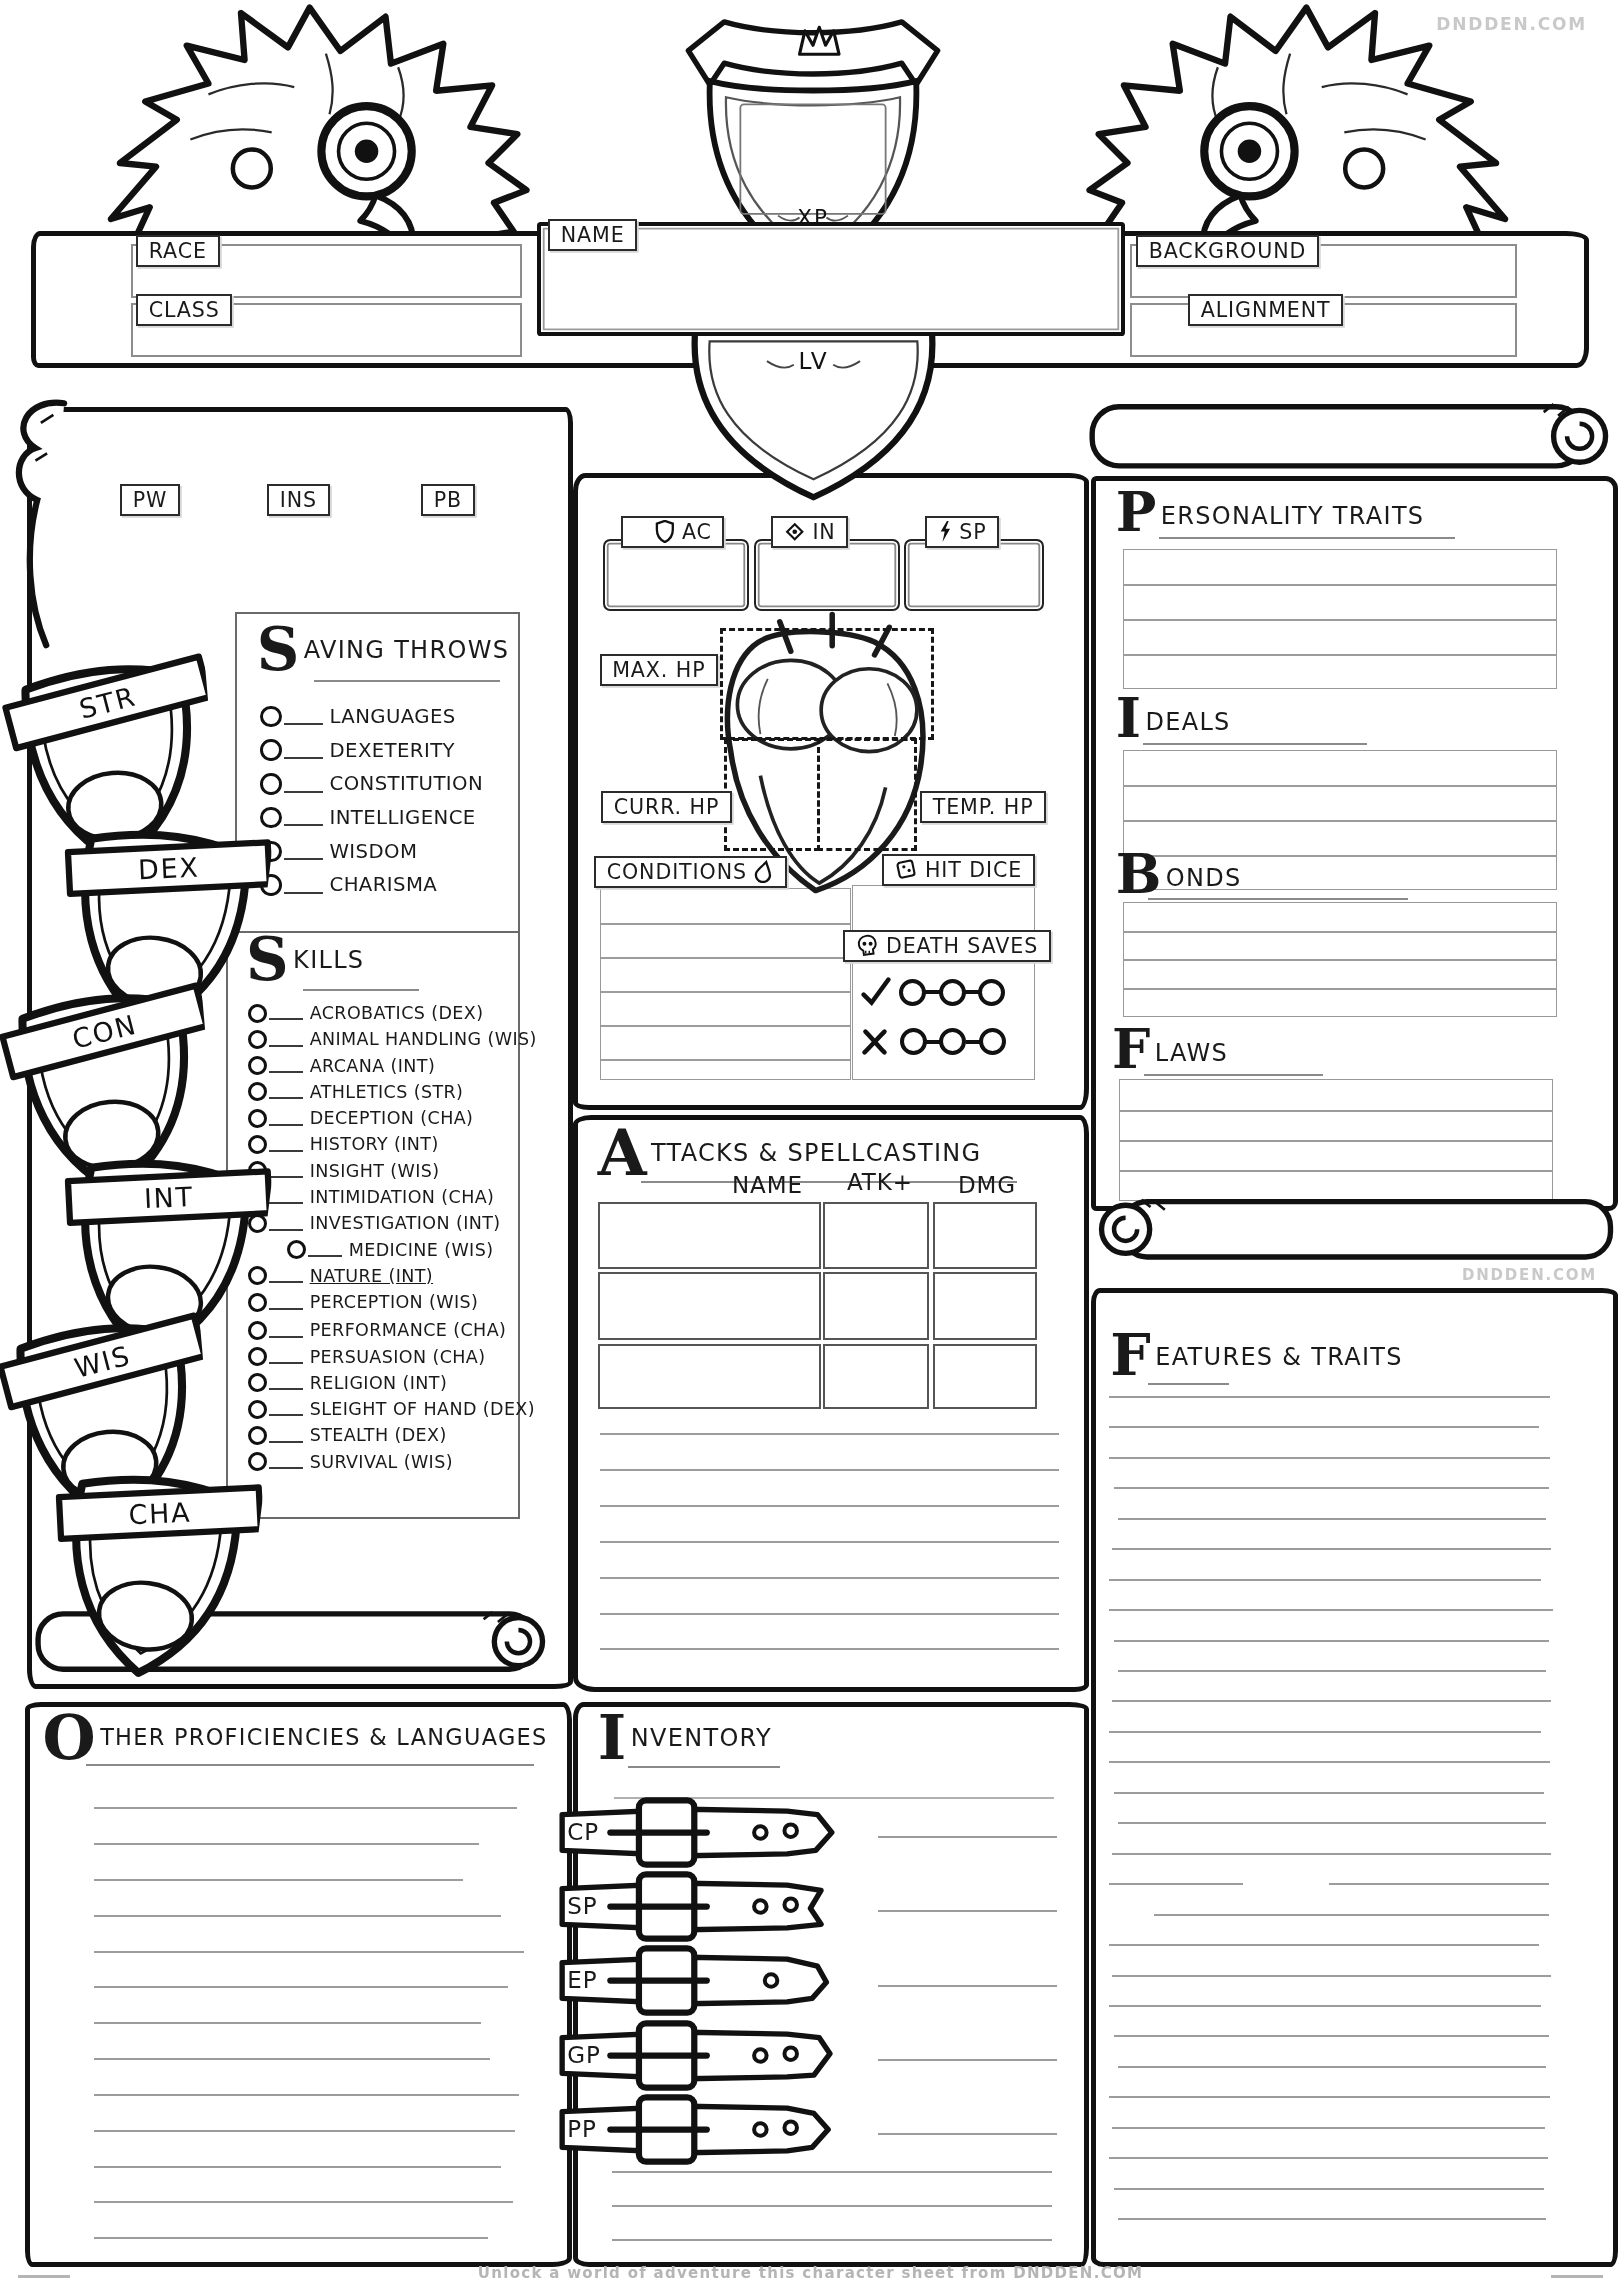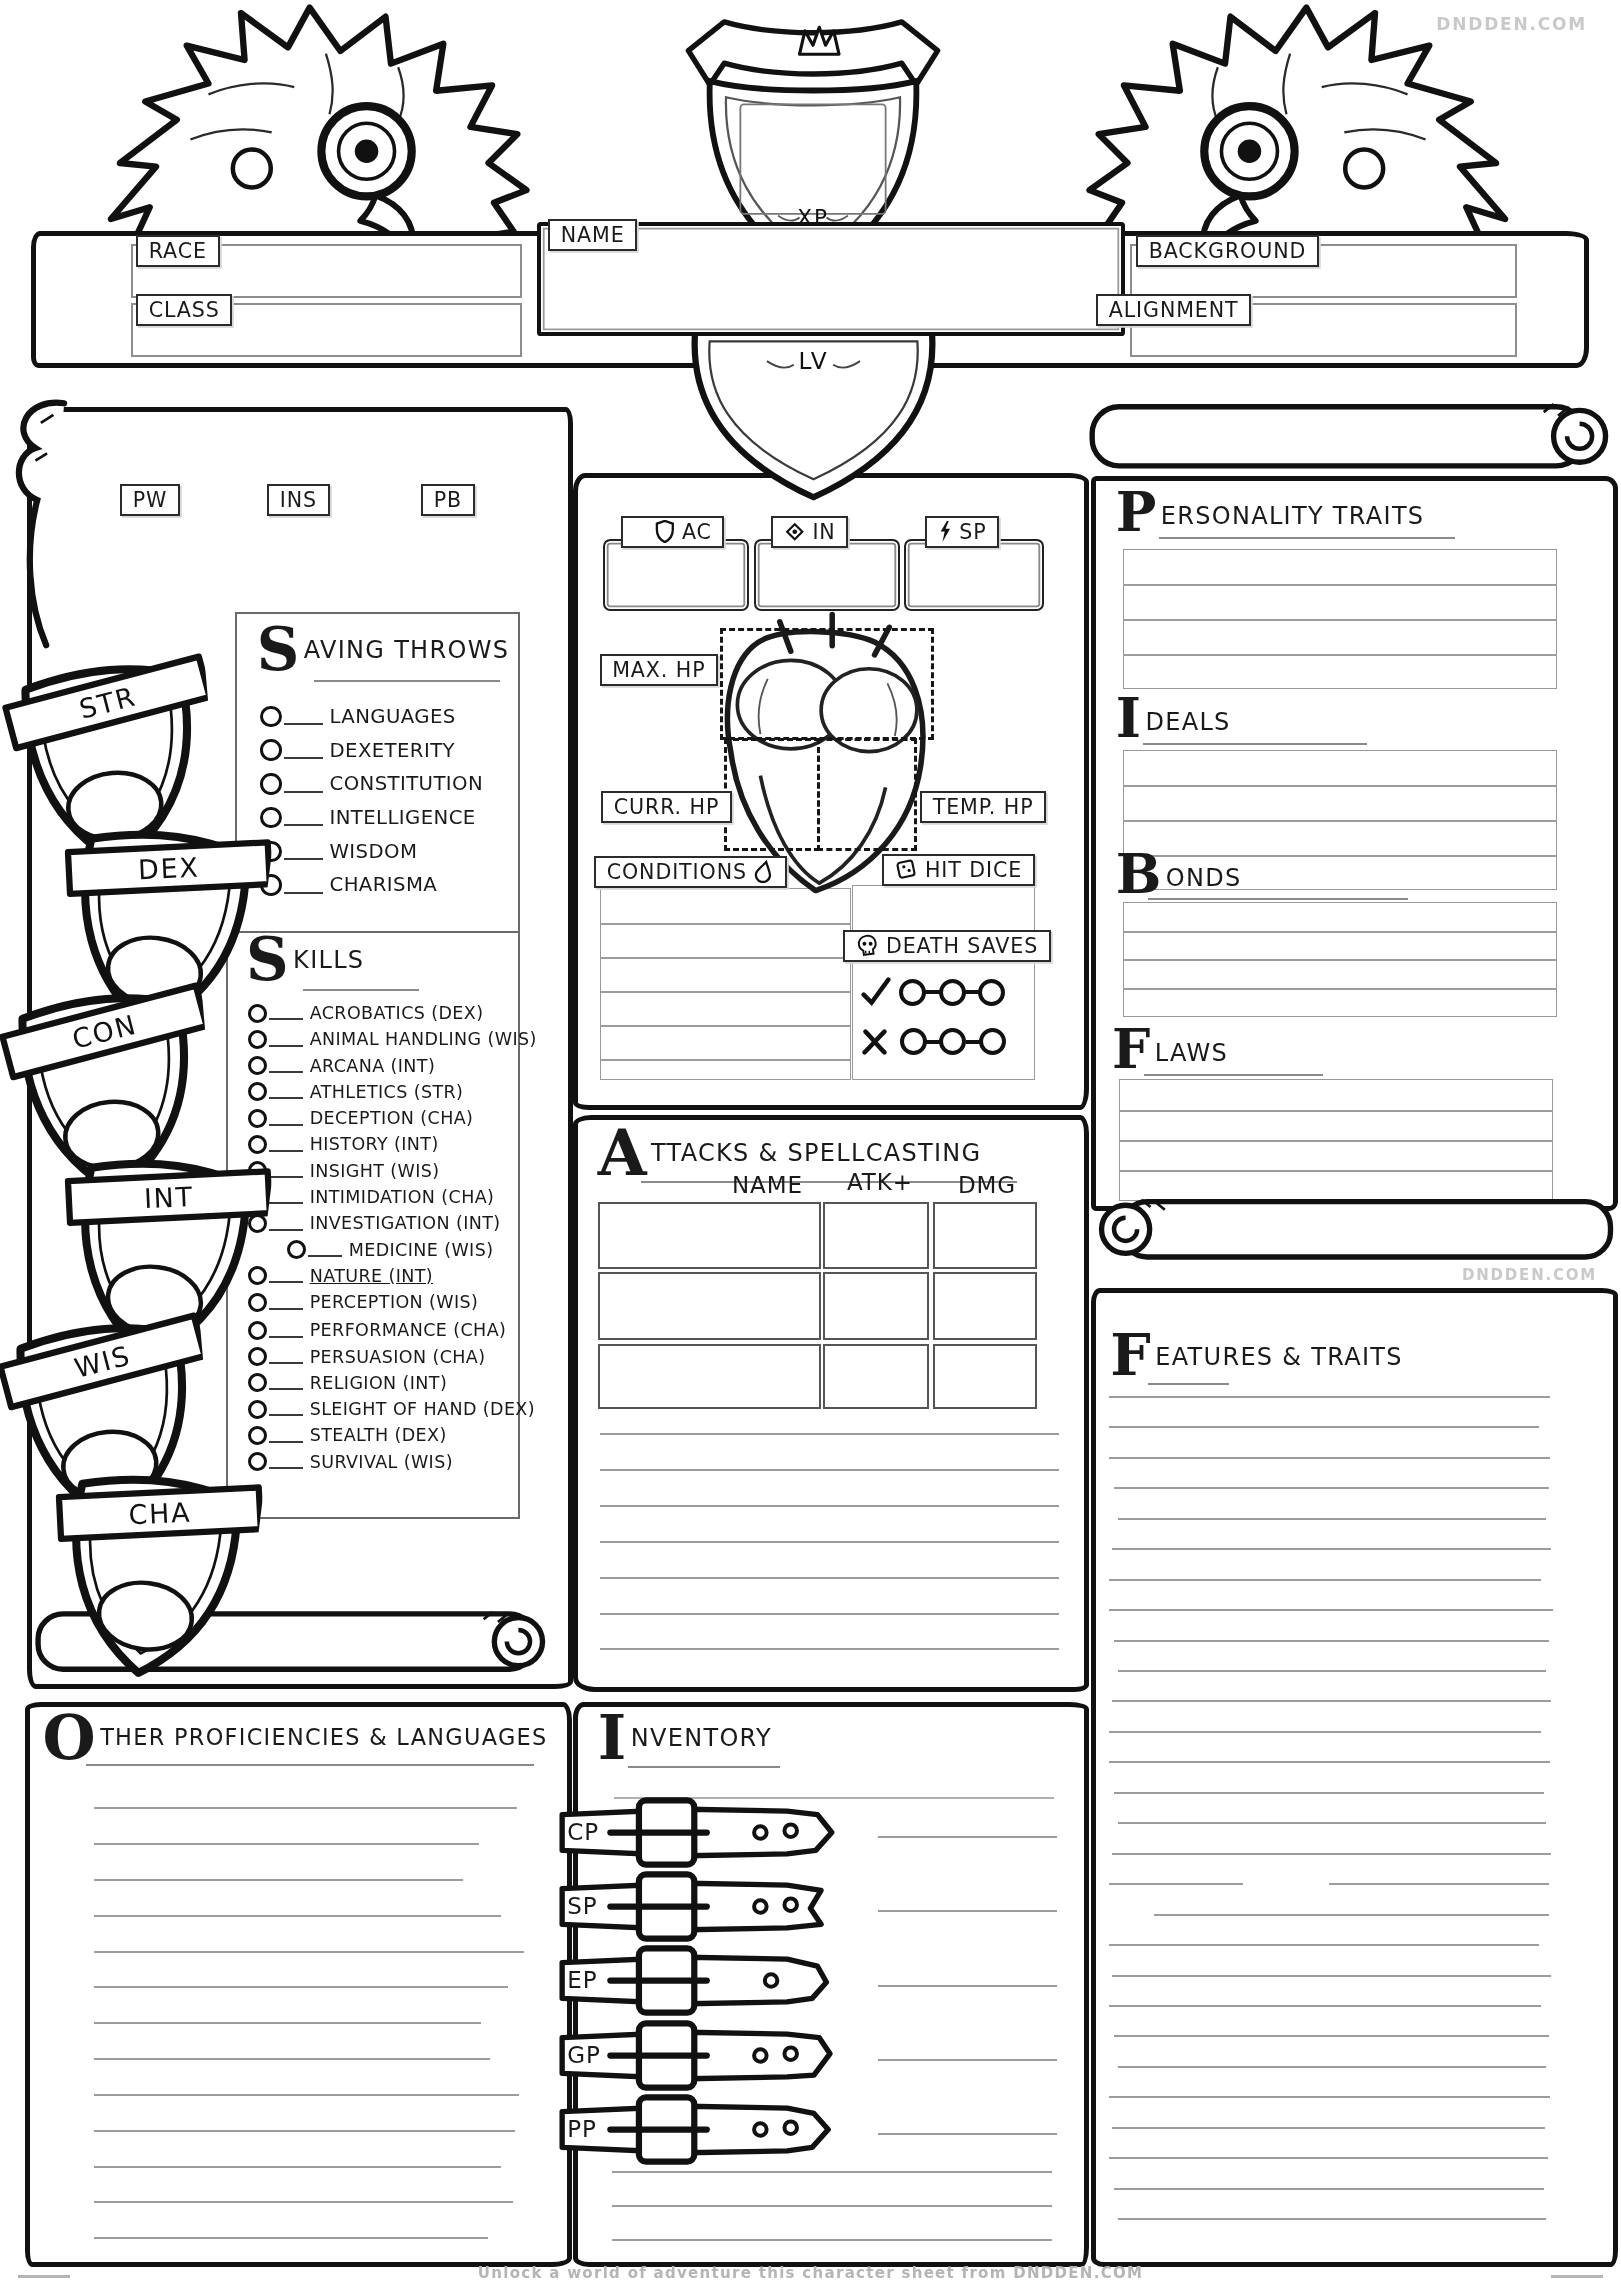--- a/index.html
+++ b/index.html
@@ -99,21 +99,21 @@
        box-shadow:inset 0 0 0 1.8px #fff, inset 0 0 0 3.6px #9a9a9a;z-index:4;"></div>
   <div class="tab" style="left:548px;top:219px;z-index:5;">
     <span>NAME</span>
     </div>
 
   <div class="strip" style="left:1130px;top:244px;width:383px;height:50px;"></div>
   <div class="tab" style="left:1136px;top:235px;">
     <span>BACKGROUND</span>
     </div>
   <div class="strip" style="left:1130px;top:303px;width:383px;height:50px;"></div>
-  <div class="tab" style="left:1096px;top:294px;">
+  <div class="tab" style="left:1188px;top:294px;">
     <span>ALIGNMENT</span>
     </div>
 
   <div class="abs" style="left:681px;top:319px;width:265px;height:190px;z-index:3;">
     <svg viewBox="0 0 296 210" width="265" height="190">
       <path d="M16,10 H280 C286,78 258,148 148,198 C38,148 10,78 16,10 Z" fill="#fff" stroke="#111" stroke-width="7" stroke-linejoin="round"></path>
       <path d="M32,24 H264 C268,80 244,134 148,178 C52,134 28,80 32,24 Z" fill="none" stroke="#3a3a3a" stroke-width="2.5"></path>
       <path d="M96,46 q18,12 30,4 M200,46 q-18,12 -30,4" stroke="#444" stroke-width="2.2" fill="none"></path>
       <text x="148" y="55" text-anchor="middle" font-size="26" letter-spacing="2" fill="#111">LV</text>
     </svg>

